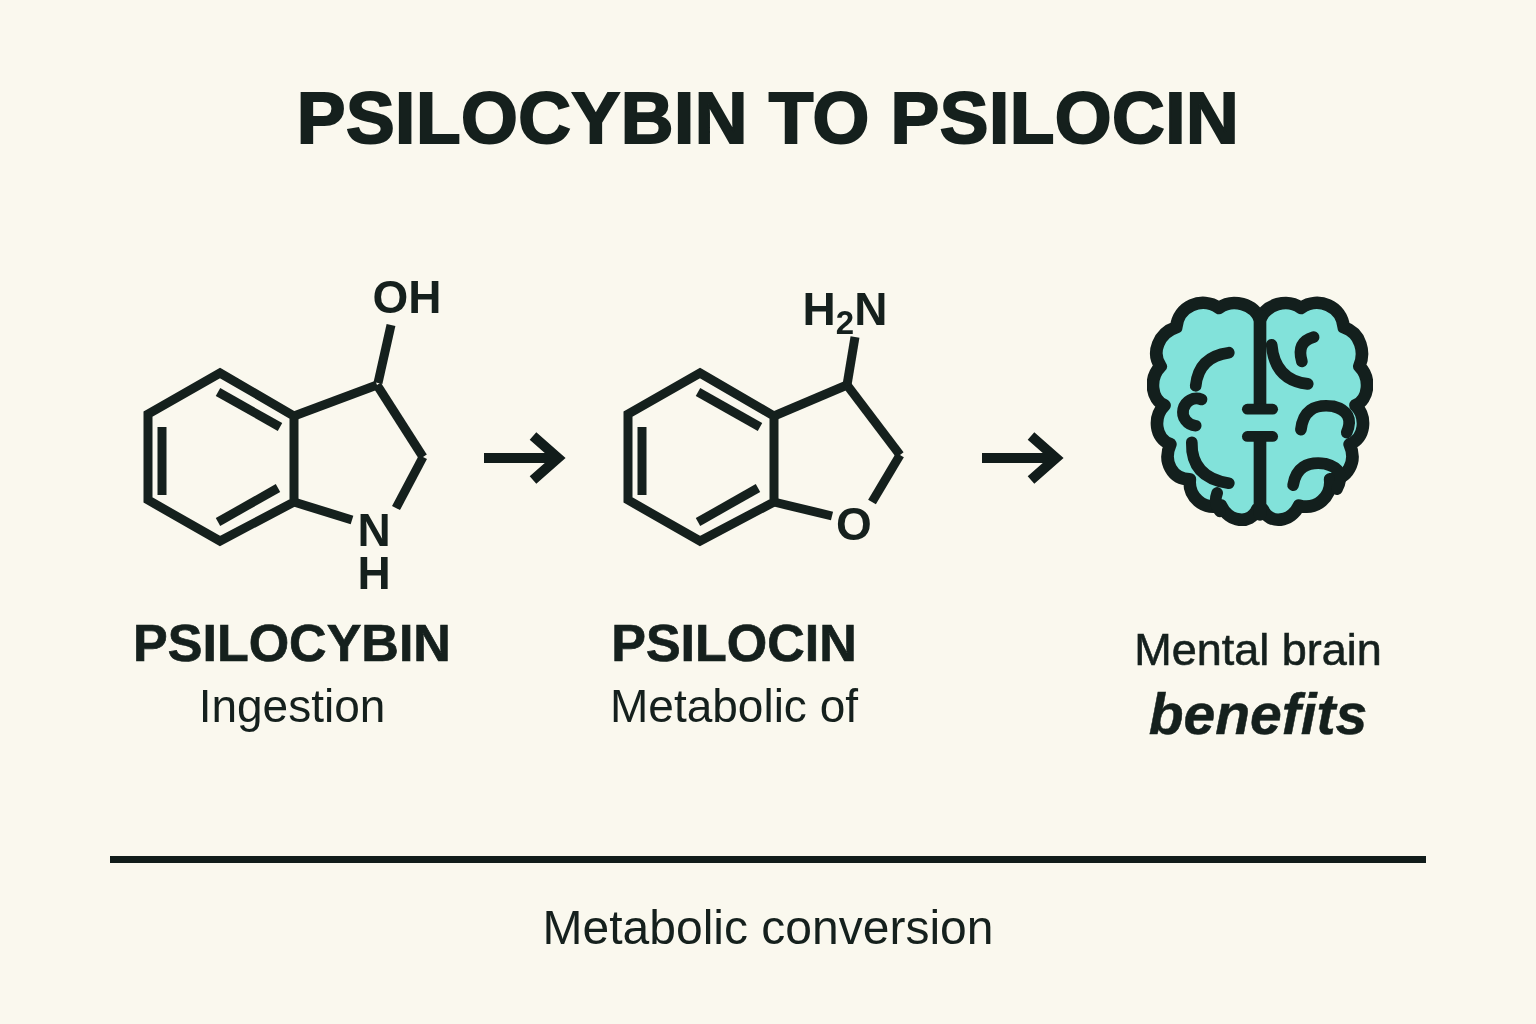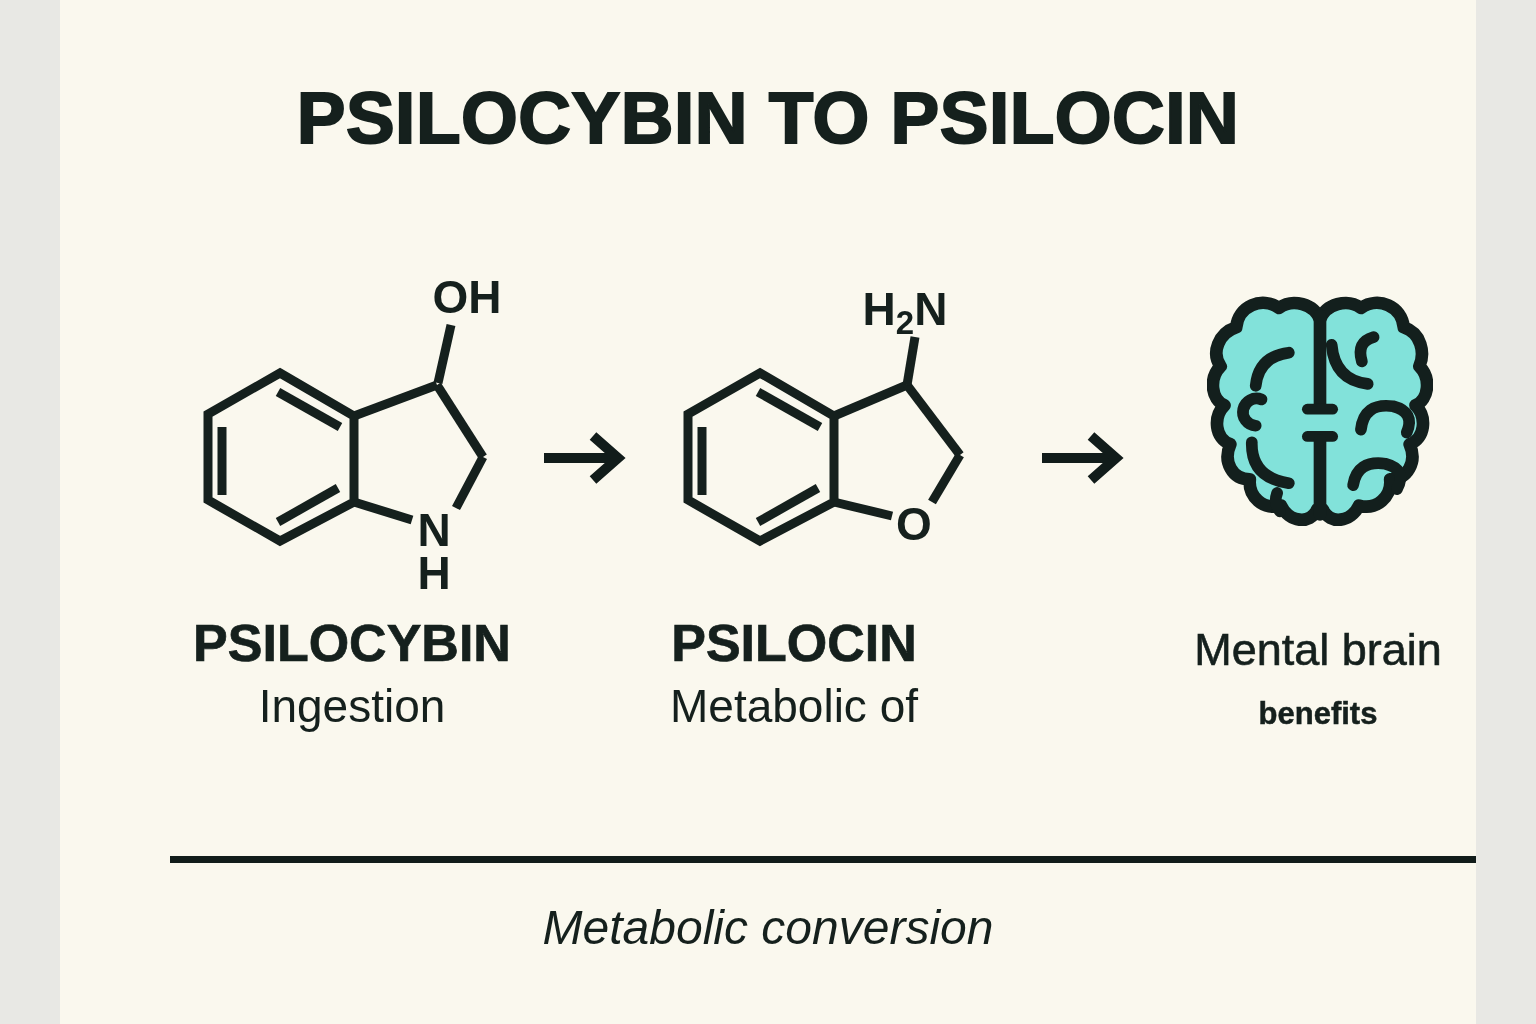--- a/index.html
+++ b/index.html
@@ -1,18 +1,18 @@
 <!DOCTYPE html>
 <html><head>
 <meta charset="utf-8">
 <style>
   html,body{margin:0;padding:0;background:#e8e8e4;}
   .canvas{
     position:relative;
-    width:1416px;height:1024px;
+    width:1536px;height:1024px;
     background:#FAF8EE;
     color:#15201D;
     font-family:"Liberation Sans", sans-serif;
     overflow:hidden;
     margin:0 auto;
   }
   .title{
     position:absolute;top:76px;left:0;right:0;
     margin:0;text-align:center;
     font-size:73px;font-weight:700;
@@ -29,28 +29,28 @@
   .brain-groove{stroke:#131F1D;stroke-width:13;fill:none;stroke-linecap:round;}
   .brain-flare{stroke:#131F1D;stroke-width:11;fill:none;stroke-linecap:round;}
   .brain-squiggle{stroke:#131F1D;stroke-width:12;fill:none;stroke-linecap:round;}
   .col{position:absolute;top:618px;width:420px;text-align:center;}
   .compound-name{
     font-size:52px;font-weight:700;line-height:50px;
     -webkit-text-stroke:0.7px #15201D;
   }
   .caption{font-size:46px;font-weight:400;line-height:63px;margin-top:7px;}
   .medium-line{-webkit-text-stroke:0.6px #15201D;line-height:63px;font-size:45px;}
-  .bold-line{font-weight:700;-webkit-text-stroke:0.5px #15201D;line-height:66px;font-size:31px;}
+  .bold-line{font-weight:700;-webkit-text-stroke:0.5px #15201D;line-height:66px;font-size:57px;font-style:italic;}
   .divider{
     position:absolute;left:110px;top:856px;
     width:1316px;height:7px;background:#111C1A;
   }
   .footer-label{
     position:absolute;top:900px;left:0;right:0;
-    text-align:center;font-size:48px;font-weight:400;color:#15201D;font-style:italic;
+    text-align:center;font-size:48px;font-weight:400;color:#15201D;
   }
 </style>
 </head>
 <body>
 
 <div class="canvas">
 
   <h1 class="title">PSILOCYBIN TO PSILOCIN</h1>
 
   <svg class="molecule" style="left:130px;top:270px;" width="330" height="330" viewBox="0 0 330 330">

